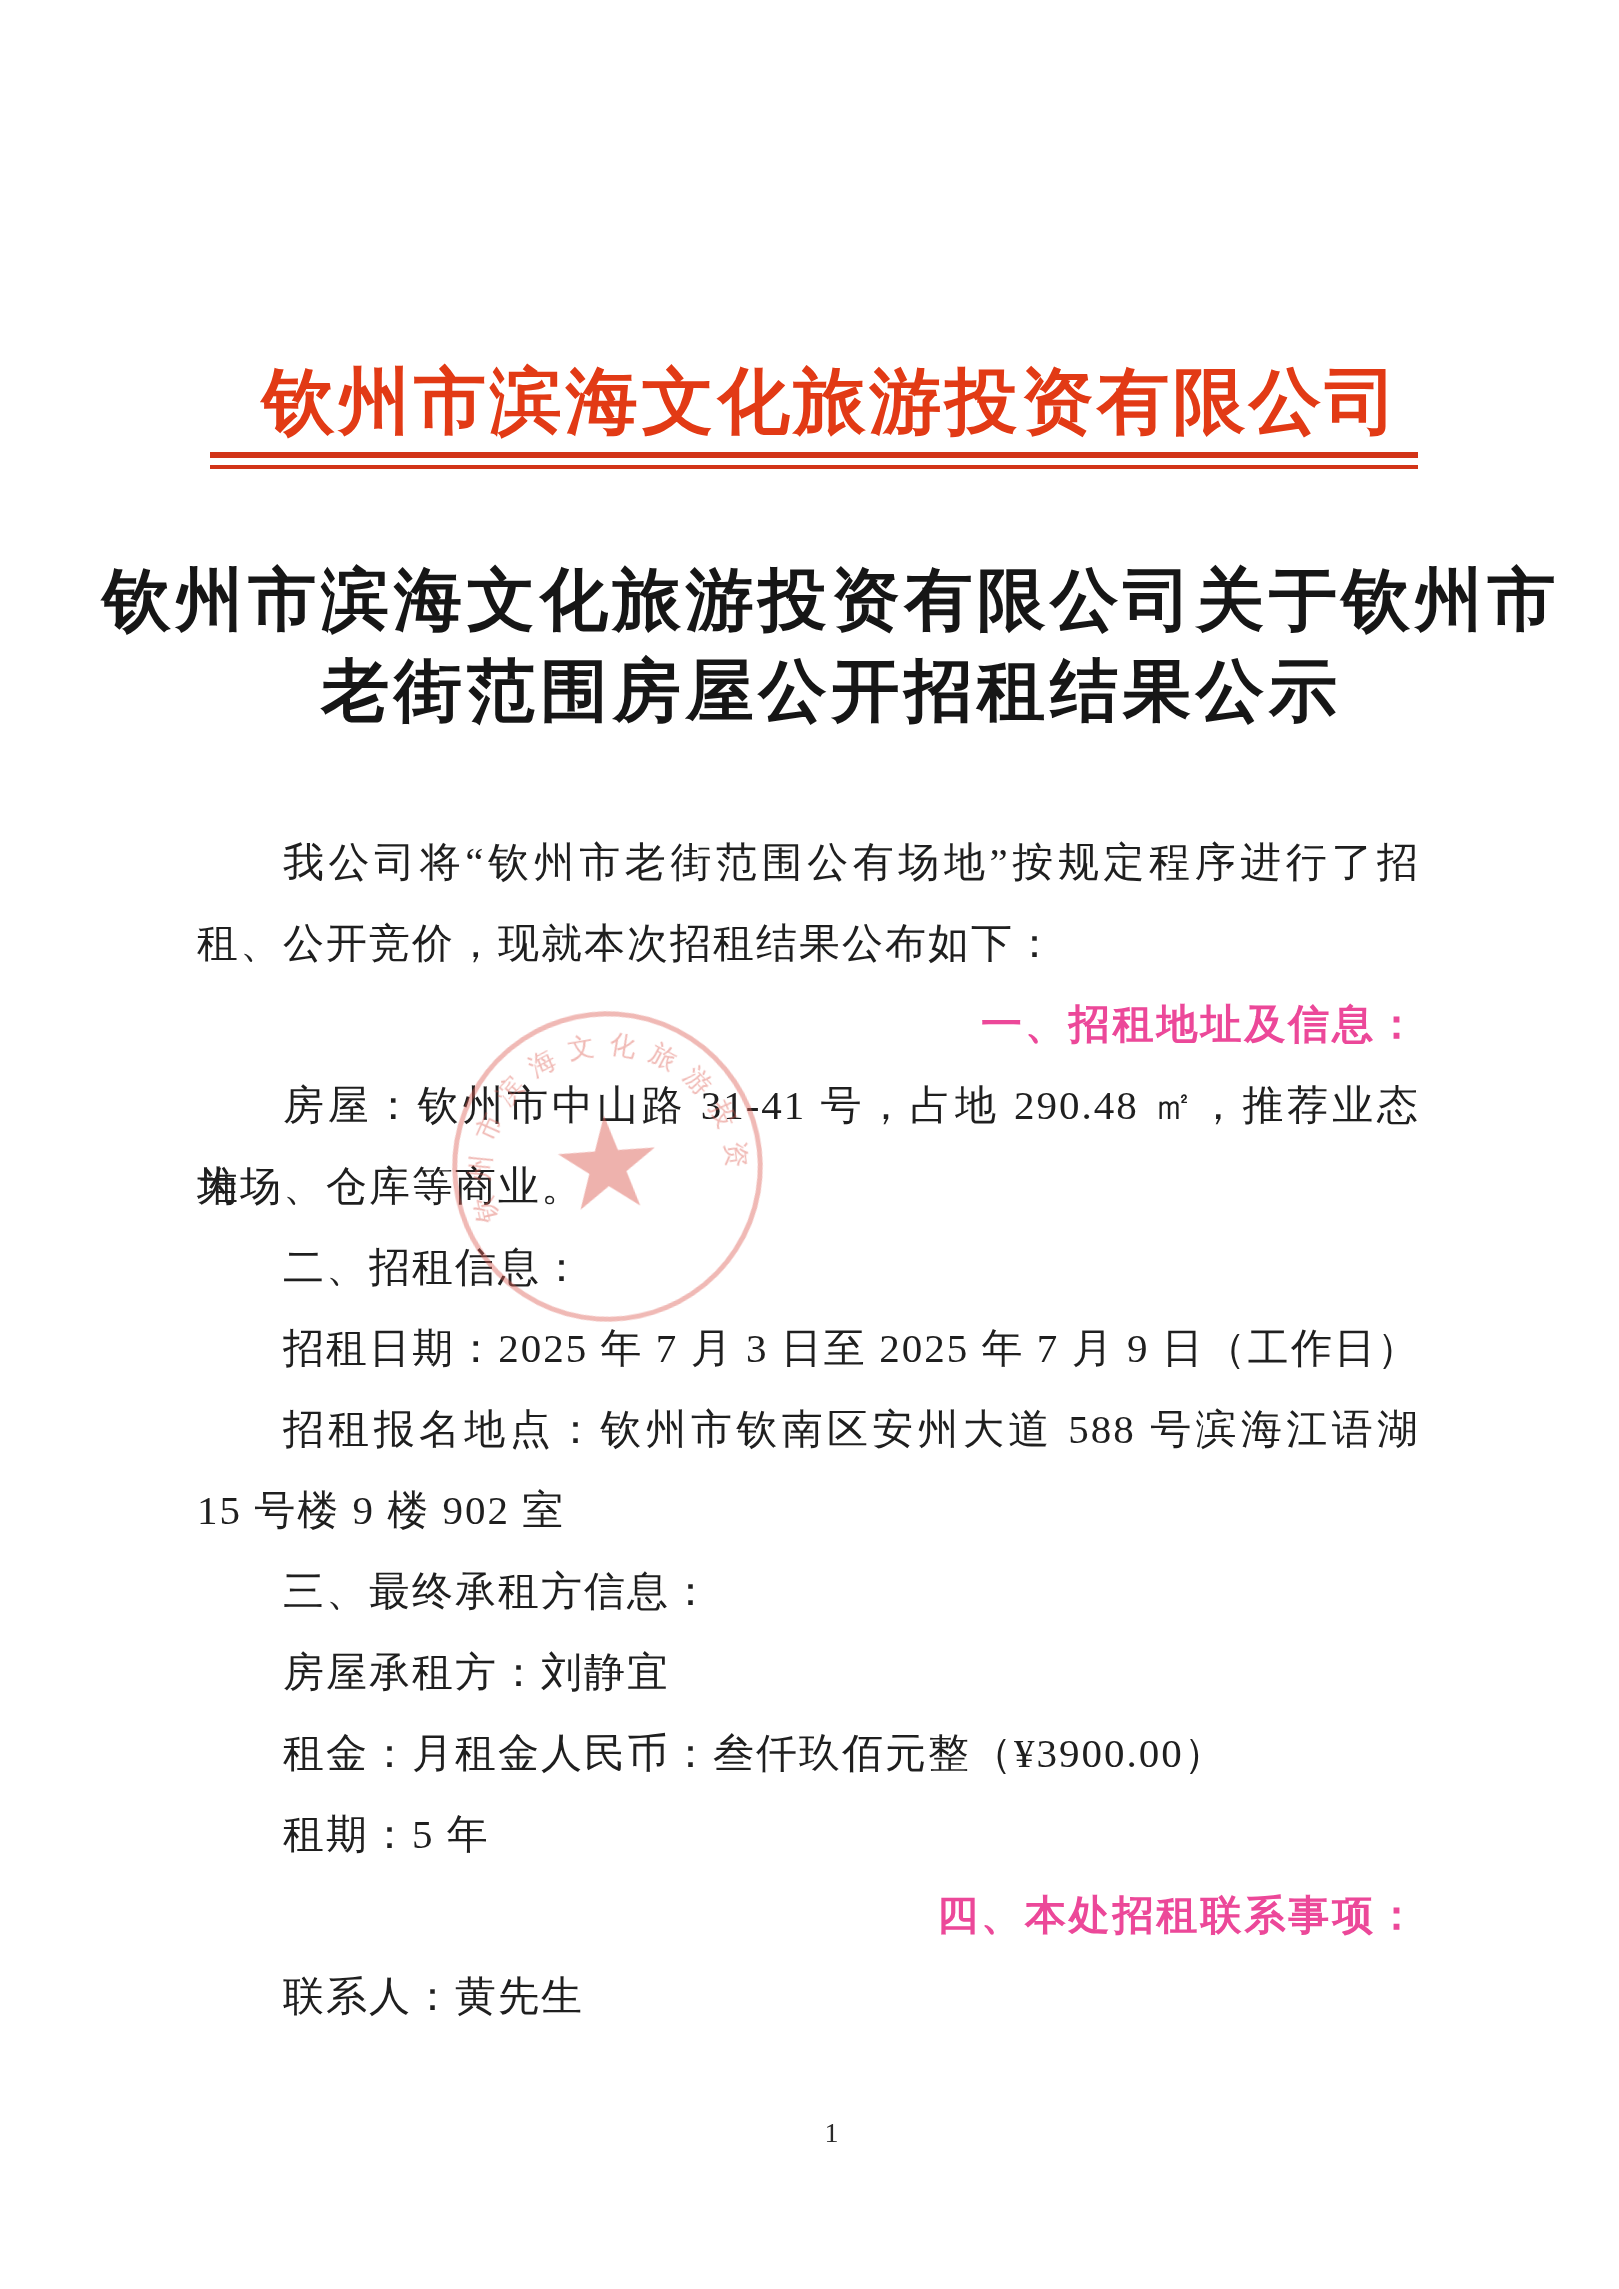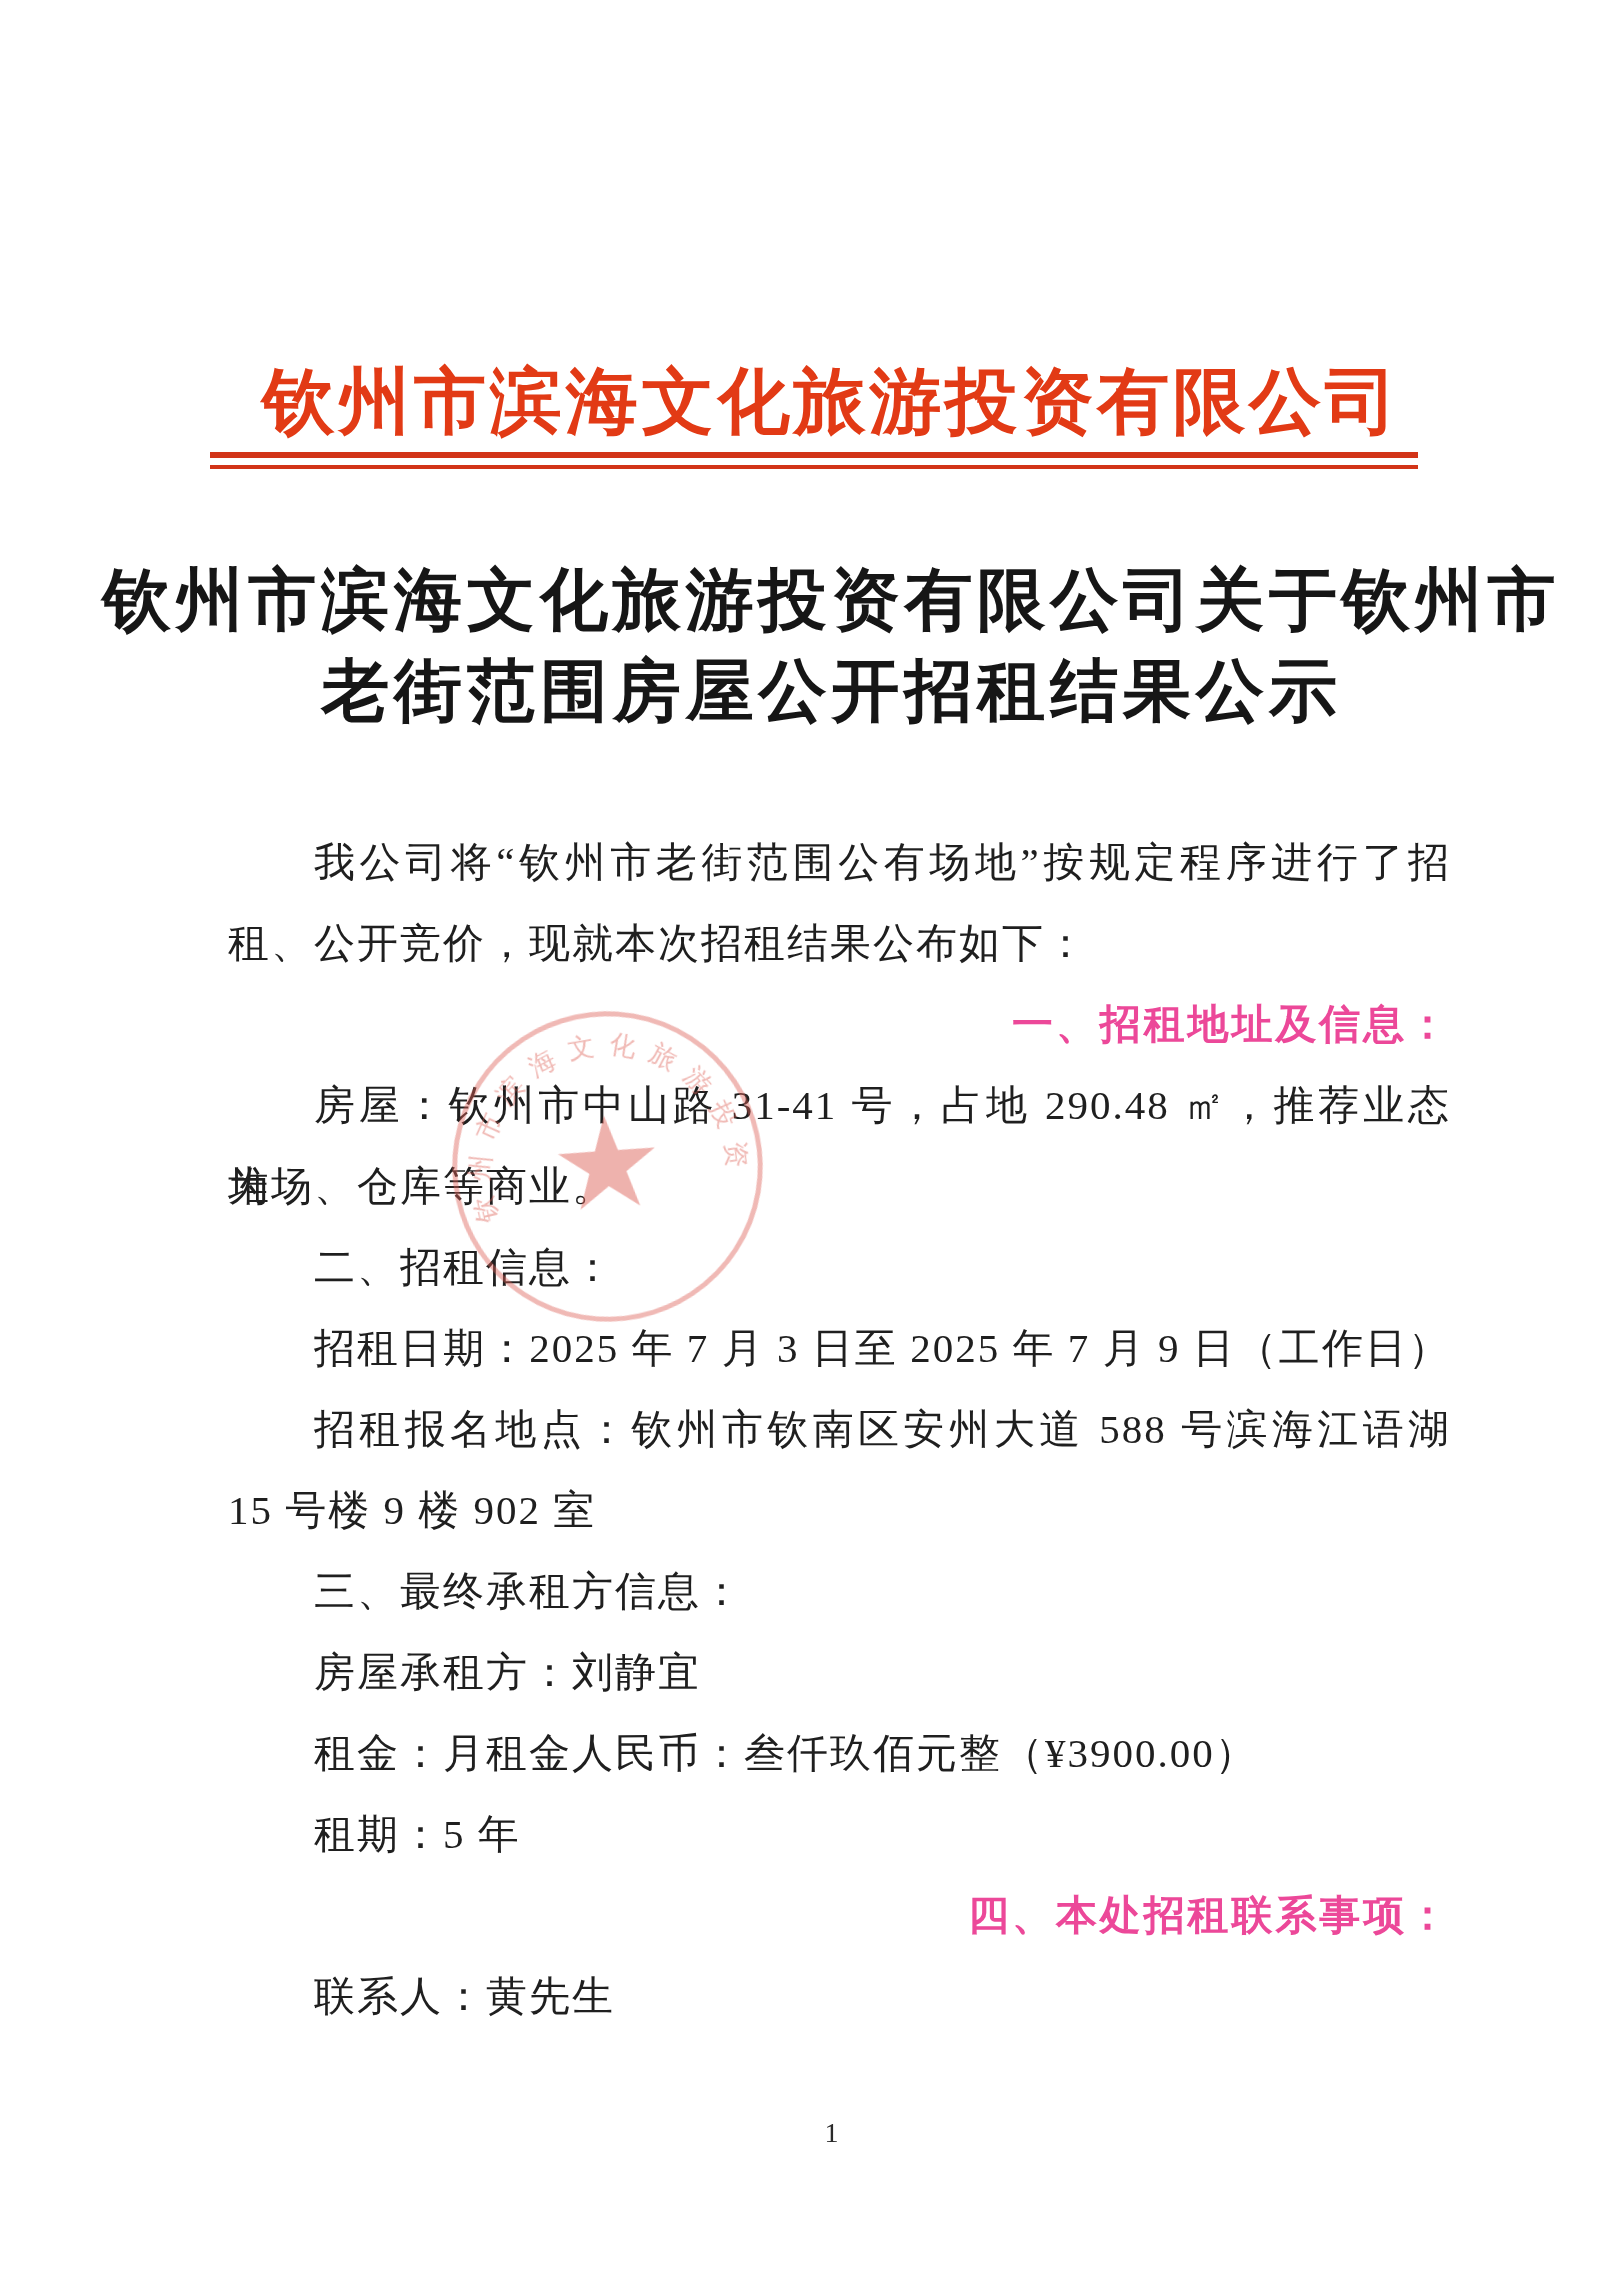--- a/index.html
+++ b/index.html
@@ -41,21 +41,21 @@
     position:absolute;top:555px;left:0;width:100%;
     text-align:center;
     font-size:68px;line-height:91px;
     font-weight:700;
     letter-spacing:4.9px;
     color:#161616;
     white-space:nowrap;
   }
   
   .doc-body{
-    position:absolute;top:822px;left:228px;width:1223px;
+    position:absolute;top:822px;left:197px;width:1223px;
     font-size:41px;
     letter-spacing:2px;
   }
   .body-line{
     height:81px;line-height:81px;
     white-space:nowrap;
   }
   .body-line.indent{text-indent:86px;}
   .body-line.full{
     white-space:normal;

